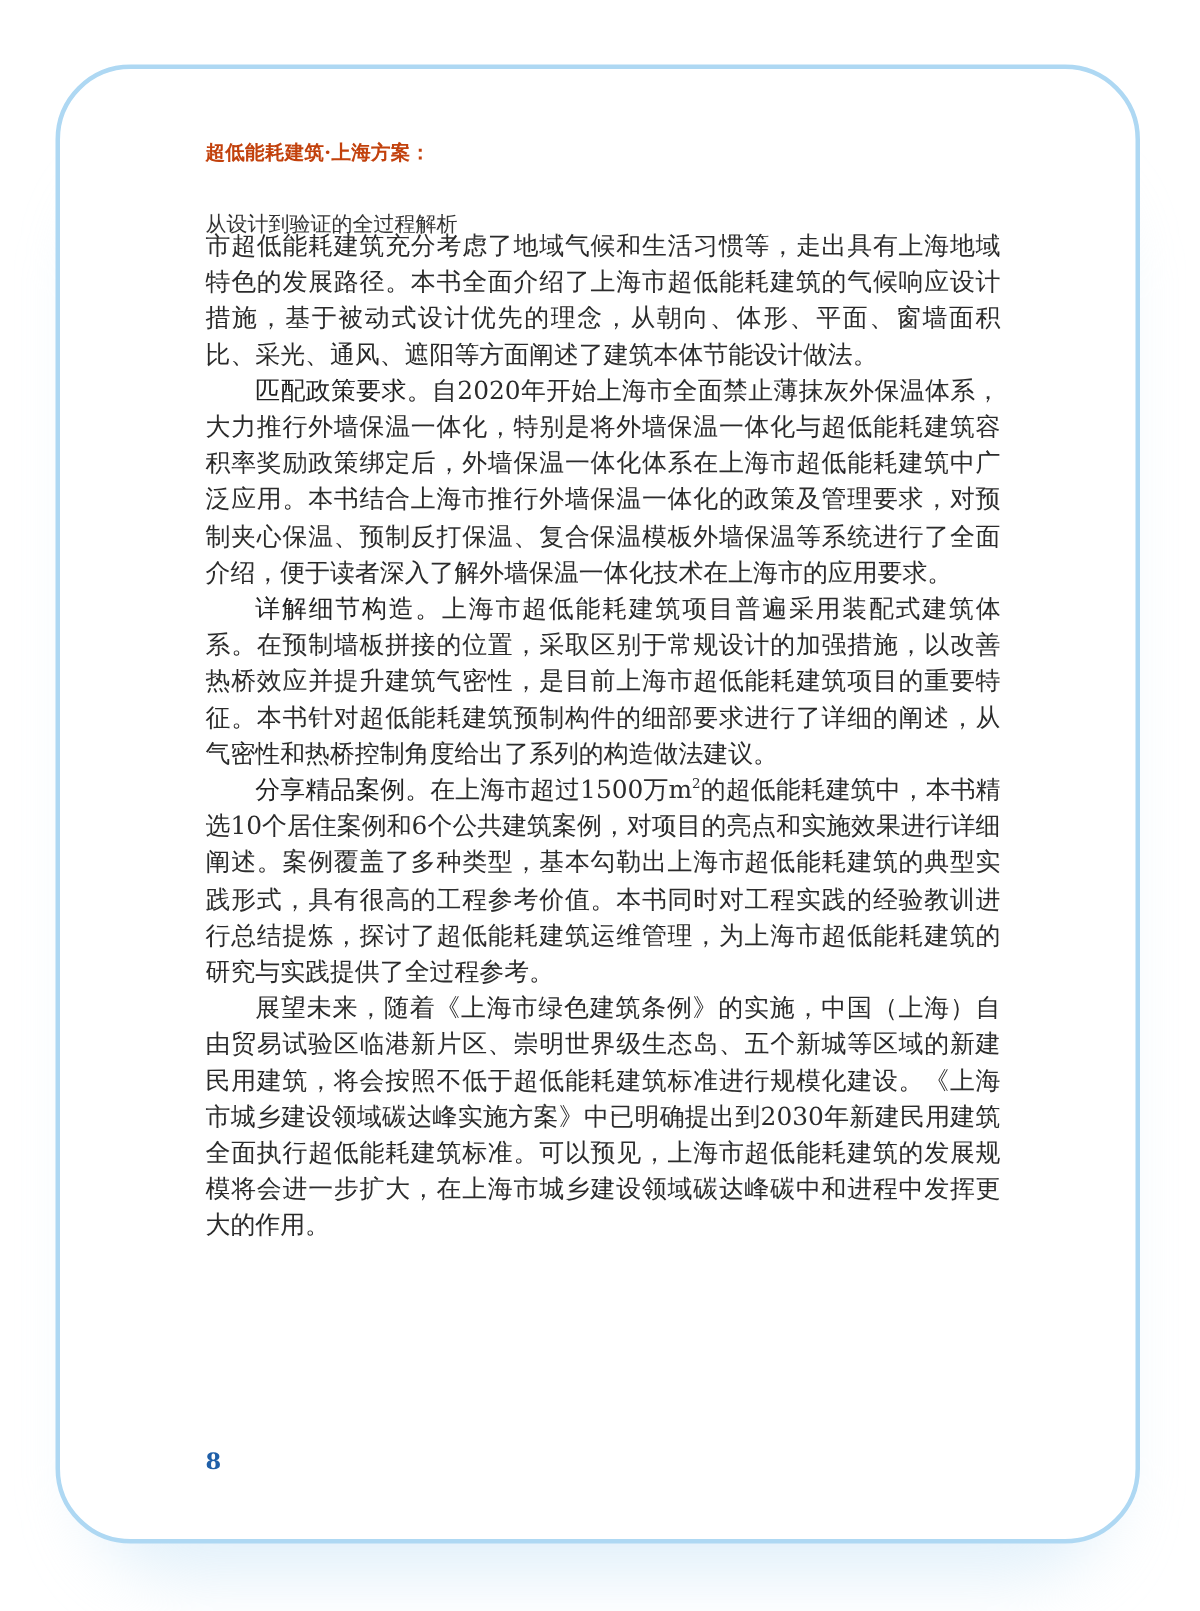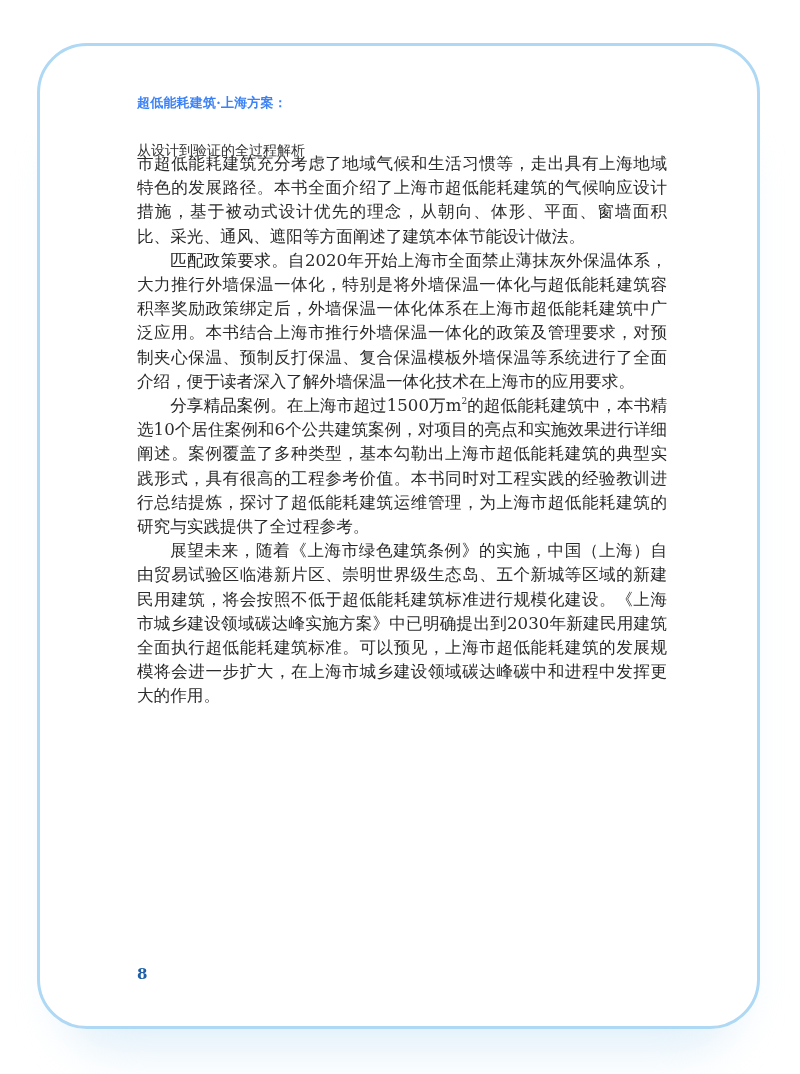--- a/index.html
+++ b/index.html
@@ -12,21 +12,21 @@
     border-radius:60px;
     background:rgba(200,228,246,0.55);
     filter: blur(22px);
   }
   .card {
     position:absolute; left:37px; top:43px; width:723px; height:986px;
     border:3px solid #aed8f3; border-radius:50px; background:#ffffff;
     box-sizing:border-box;
   }
   .header { position:absolute; left:137px; top:95px; }
-  .header .title { color:#3b82f6; font-weight:bold; font-size:13px; line-height:16px; letter-spacing:0.2px; }
+  .header .title { color:#c2410c; font-weight:bold; font-size:13px; line-height:16px; letter-spacing:0.2px; }
   .header .subtitle { color:#333; font-size:14px; line-height:18px;margin-top:30px; }
   .body-text {
     position:absolute; left:137px; top:152px; width:530px;
     font-size:16.6px; line-height:24.2px; color:#2b2b2b; text-align:justify;
   }
   .body-text p { margin:0; text-indent:2em; }
   .body-text p.cont { text-indent:0; }
   .body-text b { font-family:"DejaVu Sans","Liberation Sans",sans-serif; font-weight:normal; color:#222; }
   .page-num { position:absolute; left:137px; top:965px; color:#1f5fa8; font-weight:bold; font-size:15px; }
   sup { font-size:9px; line-height:0; }
@@ -38,17 +38,18 @@
 <div class="card"></div>
 
 <div class="header">
   <div class="title">超低能耗建筑·上海方案：</div>
   <div class="subtitle">从设计到验证的全过程解析</div>
 </div>
 
 <div class="body-text">
   <p class="cont"><span>市超低能耗建筑充分考虑了地域气候和生活习惯等，走出具有上海地域特色的发展路径。本书全面介绍了上海市超低能耗建筑的气候响应设计措施，基于被动式设计优先的理念，从朝向、体形、平面、窗墙面积比、采光、通风、遮阳等方面阐述了建筑本体节能设计做法。</span></p>
   <p><b>匹配政策要求。</b><span>自2020年开始上海市全面禁止薄抹灰外保温体系，大力推行外墙保温一体化，特别是将外墙保温一体化与超低能耗建筑容积率奖励政策绑定后，外墙保温一体化体系在上海市超低能耗建筑中广泛应用。本书结合上海市推行外墙保温一体化的政策及管理要求，对预制夹心保温、预制反打保温、复合保温模板外墙保温等系统进行了全面介绍，便于读者深入了解外墙保温一体化技术在上海市的应用要求。</span></p>
+  <p><b>详解细节构造。</b><span>上海市超低能耗建筑项目普遍采用装配式建筑体系。在预制墙板拼接的位置，采取区别于常规设计的加强措施，以改善热桥效应并提升建筑气密性，是目前上海市超低能耗建筑项目的重要特征。本书针对超低能耗建筑预制构件的细部要求进行了详细的阐述，从气密性和热桥控制角度给出了系列的构造做法建议。</span></p>
   <p><b>分享精品案例。</b><span>在上海市超过1500万m</span><sup>2</sup><span>的超低能耗建筑中，本书精选10个居住案例和6个公共建筑案例，对项目的亮点和实施效果进行详细阐述。案例覆盖了多种类型，基本勾勒出上海市超低能耗建筑的典型实践形式，具有很高的工程参考价值。本书同时对工程实践的经验教训进行总结提炼，探讨了超低能耗建筑运维管理，为上海市超低能耗建筑的研究与实践提供了全过程参考。</span></p>
   <p><span>展望未来，随着《上海市绿色建筑条例》的实施，中国（上海）自由贸易试验区临港新片区、崇明世界级生态岛、五个新城等区域的新建民用建筑，将会按照不低于超低能耗建筑标准进行规模化建设。《上海市城乡建设领域碳达峰实施方案》中已明确提出到2030年新建民用建筑全面执行超低能耗建筑标准。可以预见，上海市超低能耗建筑的发展规模将会进一步扩大，在上海市城乡建设领域碳达峰碳中和进程中发挥更大的作用。</span></p>
 </div>
 
 <div class="page-num">8</div>
 
 </body></html>

